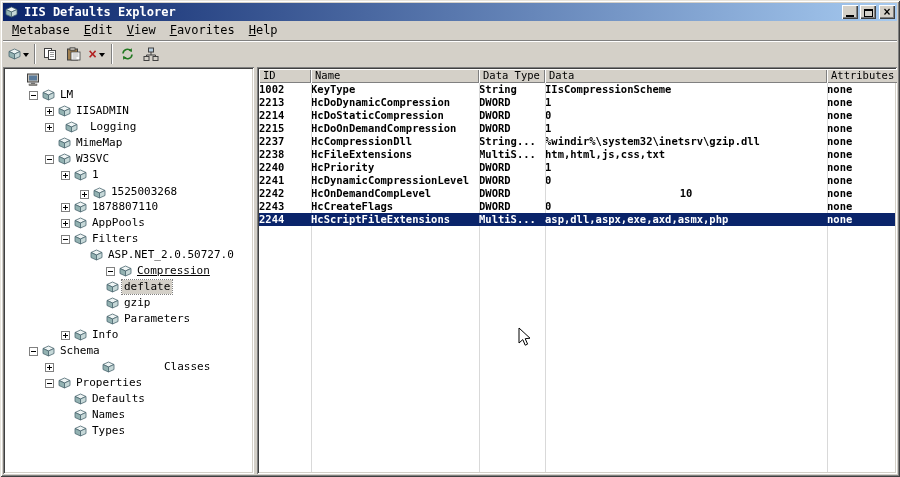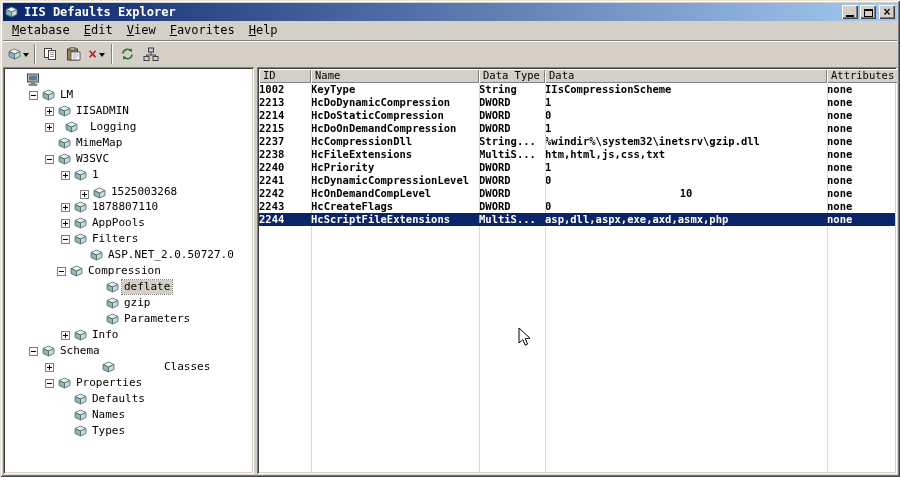--- a/index.html
+++ b/index.html
@@ -286,21 +286,21 @@
           <span class="exp-spacer"></span>
           <span class="tree-icon">
             <svg width="13" height="12" viewBox="0 0 13 12">
               <path d="M1 3.5 L6.5 1 L12 3.5 L6.5 6 Z" fill="#eef4f4" stroke="#4a666e" stroke-width="0.8"></path>
               <path d="M1 3.5 L6.5 6 L6.5 11 L1 8.5 Z" fill="#93b2b2" stroke="#4a666e" stroke-width="0.8"></path>
               <path d="M12 3.5 L6.5 6 L6.5 11 L12 8.5 Z" fill="#c6d8d8" stroke="#4a666e" stroke-width="0.8"></path>
             </svg>
           </span>
           <span class="tree-label">ASP.NET_2.0.50727.0</span>
         </div>
-        <div class="tree-row" style="padding-left: 52px;">
+        <div class="tree-row" style="padding-left: 101px; text-decoration: underline;">
           <span class="expander minus"></span>
           <span class="tree-icon">
             <svg width="13" height="12" viewBox="0 0 13 12">
               <path d="M1 3.5 L6.5 1 L12 3.5 L6.5 6 Z" fill="#eef4f4" stroke="#4a666e" stroke-width="0.8"></path>
               <path d="M1 3.5 L6.5 6 L6.5 11 L1 8.5 Z" fill="#93b2b2" stroke="#4a666e" stroke-width="0.8"></path>
               <path d="M12 3.5 L6.5 6 L6.5 11 L12 8.5 Z" fill="#c6d8d8" stroke="#4a666e" stroke-width="0.8"></path>
             </svg>
           </span>
           <span class="tree-label">Compression</span>
         </div>

